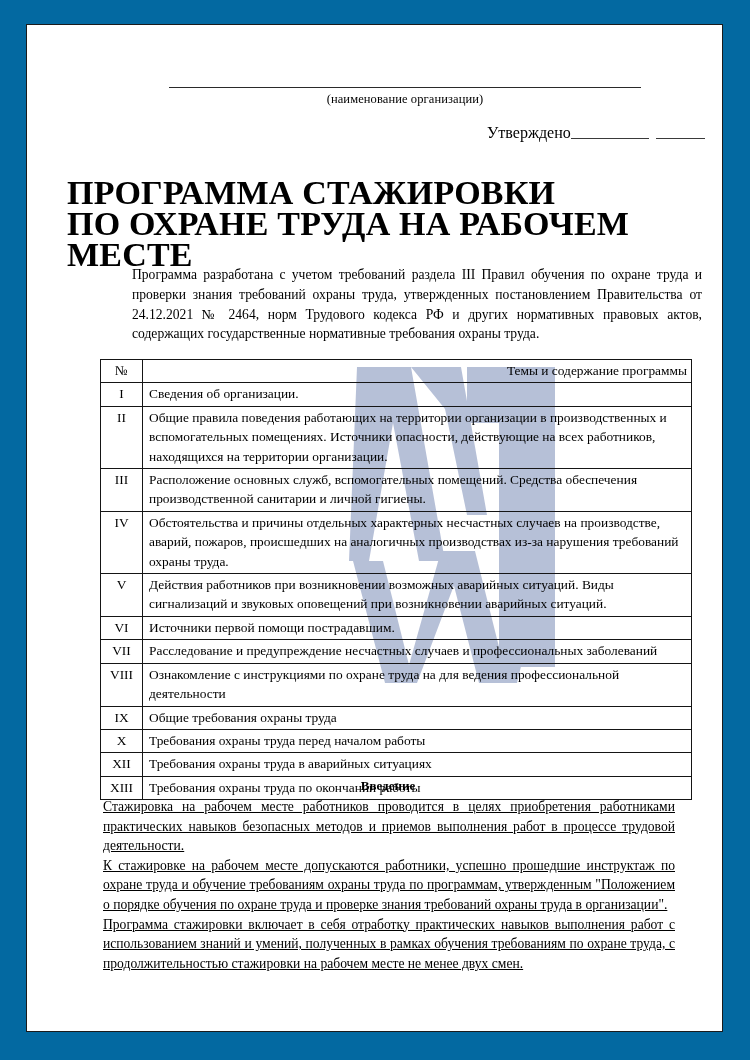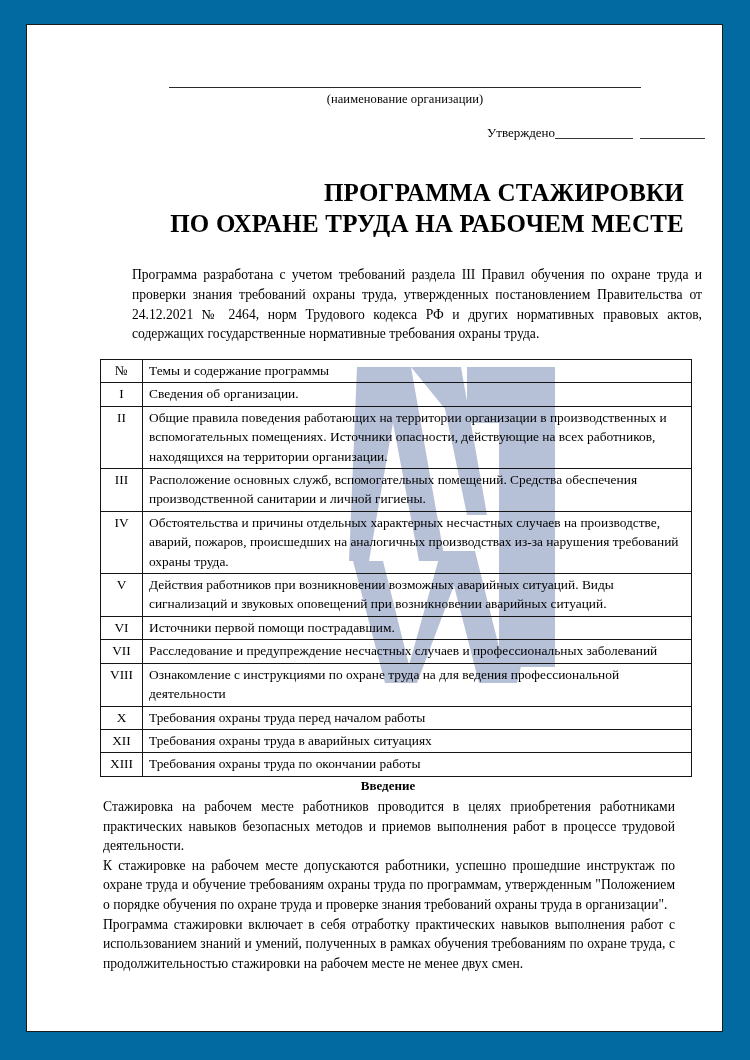--- a/index.html
+++ b/index.html
@@ -86,21 +86,21 @@
   .approve-row {
     position: absolute;
     left: 460px;
     top: 100px;
     width: 218px;
     display: flex;
     align-items: flex-end;
     gap: 0px;
   }
   .approve-label {
-    font-size: 13px;
+    font-size: 16px;
     line-height: 16px;
     white-space: nowrap;
   }
   .approve-rule-a {
     flex: 0 0 78px;
     height: 0;
     border-bottom: 1.2px solid #3a3a3a;
     margin-bottom: 2px;
   }
   .approve-gap { flex: 0 0 7px; }
@@ -110,23 +110,23 @@
     border-bottom: 1.2px solid #3a3a3a;
     margin-bottom: 2px;
   }
 
   
   .doc-title {
     position: absolute;
     left: 40px;
     top: 152px;
     width: 617px;
-    text-align: right;
+    text-align: left;
     font-weight: bold;
-    font-size: 25px;
+    font-size: 34px;
     line-height: 31px;
     letter-spacing: .2px;
     z-index: 10;
   }
   .doc-title .ln { display: block; }
 
   
   .intro {
     position: absolute;
     left: 76px;
@@ -164,21 +164,21 @@
     padding: 1px 4px 2px 6px;
     font-weight: normal;
     background: transparent;
   }
   table.prog-table th.num-cell,
   table.prog-table td.num-cell {
     text-align: center;
     padding-left: 2px;
     padding-right: 2px;
   }
-  table.prog-table th { text-align: left; }
+  table.prog-table th { text-align: right; }
 
   
   .section-heading {
     position: absolute;
     left: 76px;
     top: 752px;
     width: 570px;
     text-align: center;
     font-weight: bold;
     font-size: 13px;
@@ -191,20 +191,21 @@
     top: 772px;
     width: 572px;
     font-size: 13.6px;
     line-height: 19.6px;
     z-index: 10;
   }
   .body-text p {
     margin: 0;
     text-align: justify;
     text-justify: inter-word;
+    text-decoration: underline;
   }
   .body-text p.last-left { text-align: justify; }
 </style>
 </head>
 <body>
 
 <div class="page-canvas">
   <div class="sheet">
     <div class="sheet-inner">
 
@@ -283,20 +284,24 @@
             </tr>
             <tr>
               <td class="num-cell">VII</td>
               <td>Расследование и предупреждение несчастных случаев и профессиональных заболеваний</td>
             </tr>
             <tr>
               <td class="num-cell">VIII</td>
               <td>Ознакомление с инструкциями по охране труда на для ведения профессиональной деятельности</td>
             </tr>
             <tr>
+              <td class="num-cell">IX</td>
+              <td>Общие требования охраны труда</td>
+            </tr>
+            <tr>
               <td class="num-cell">X</td>
               <td>Требования охраны труда перед началом работы</td>
             </tr>
             <tr>
               <td class="num-cell">XII</td>
               <td>Требования охраны труда в аварийных ситуациях</td>
             </tr>
             <tr>
               <td class="num-cell">XIII</td>
               <td>Требования охраны труда по окончании работы</td>

